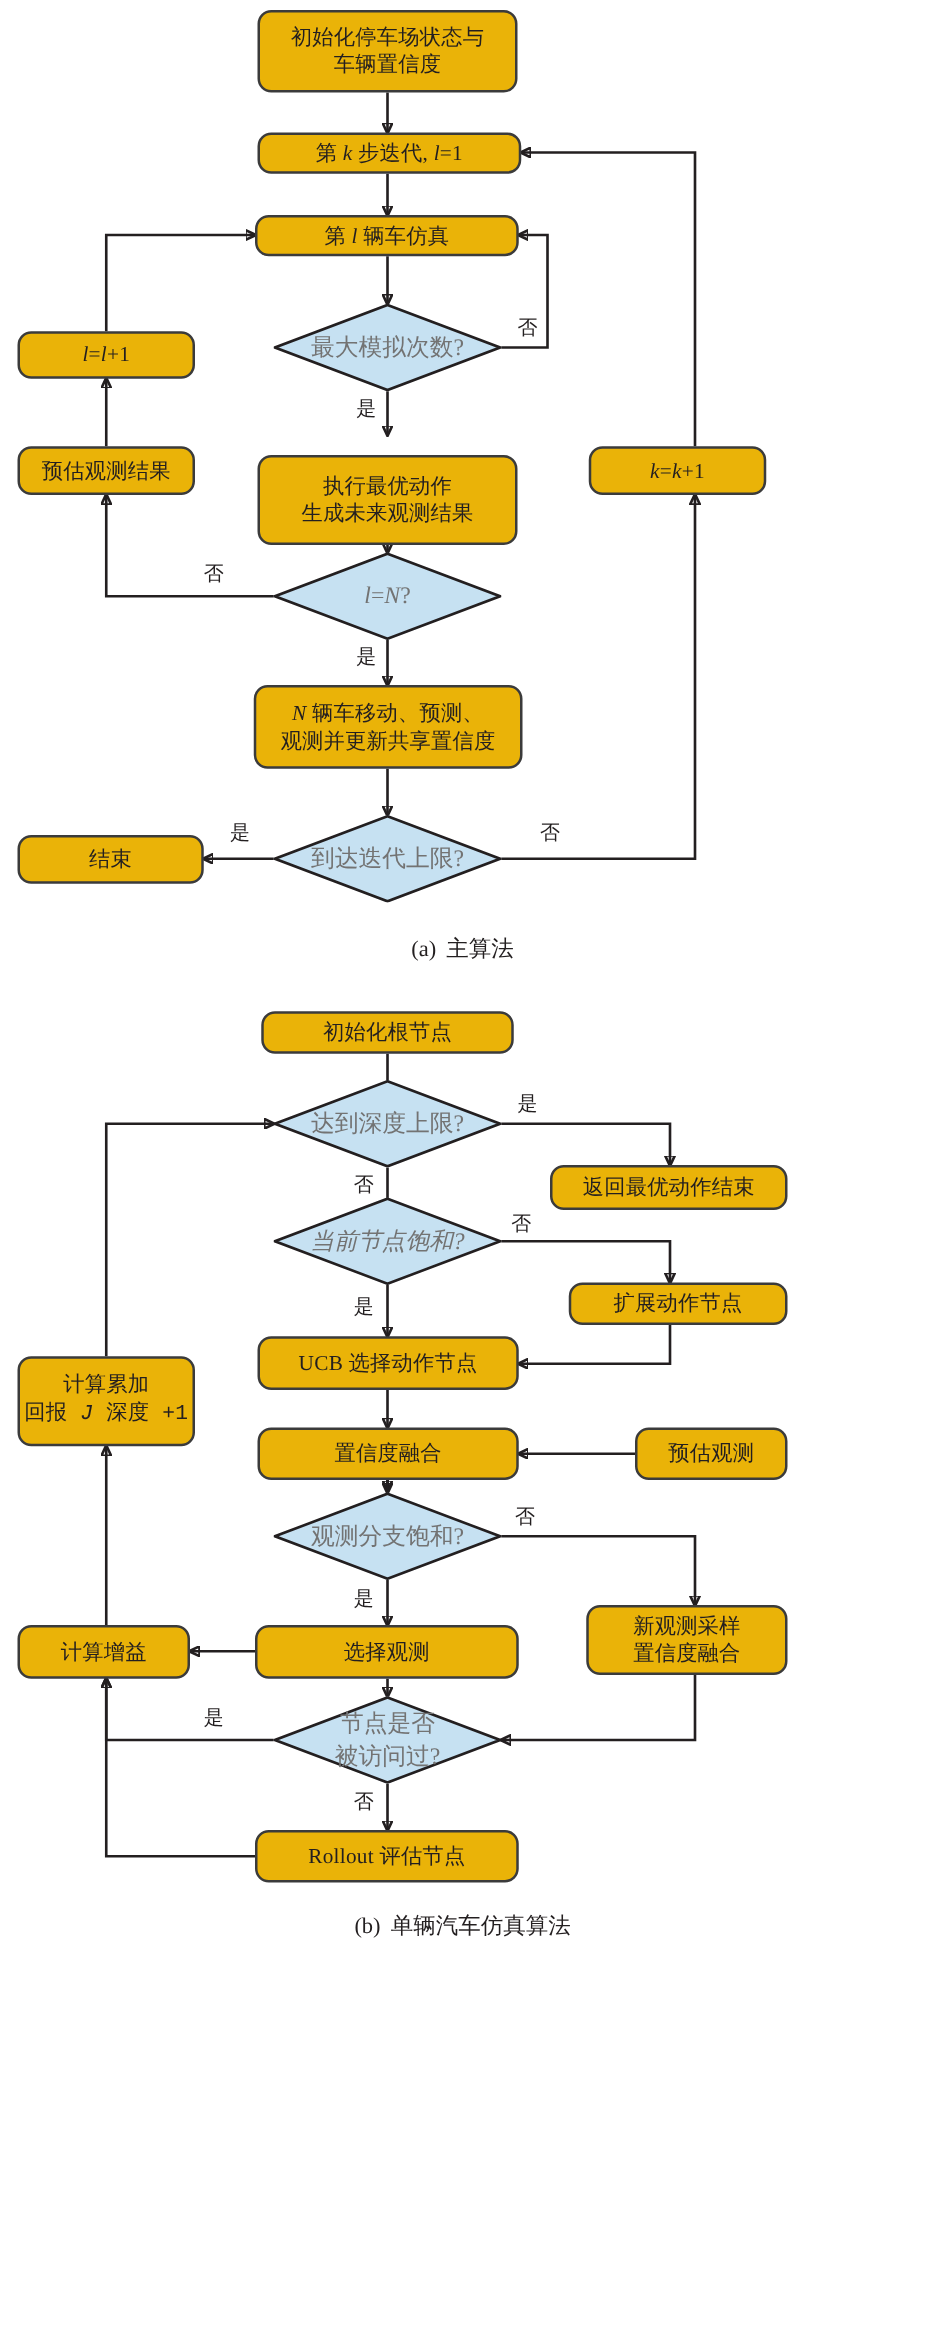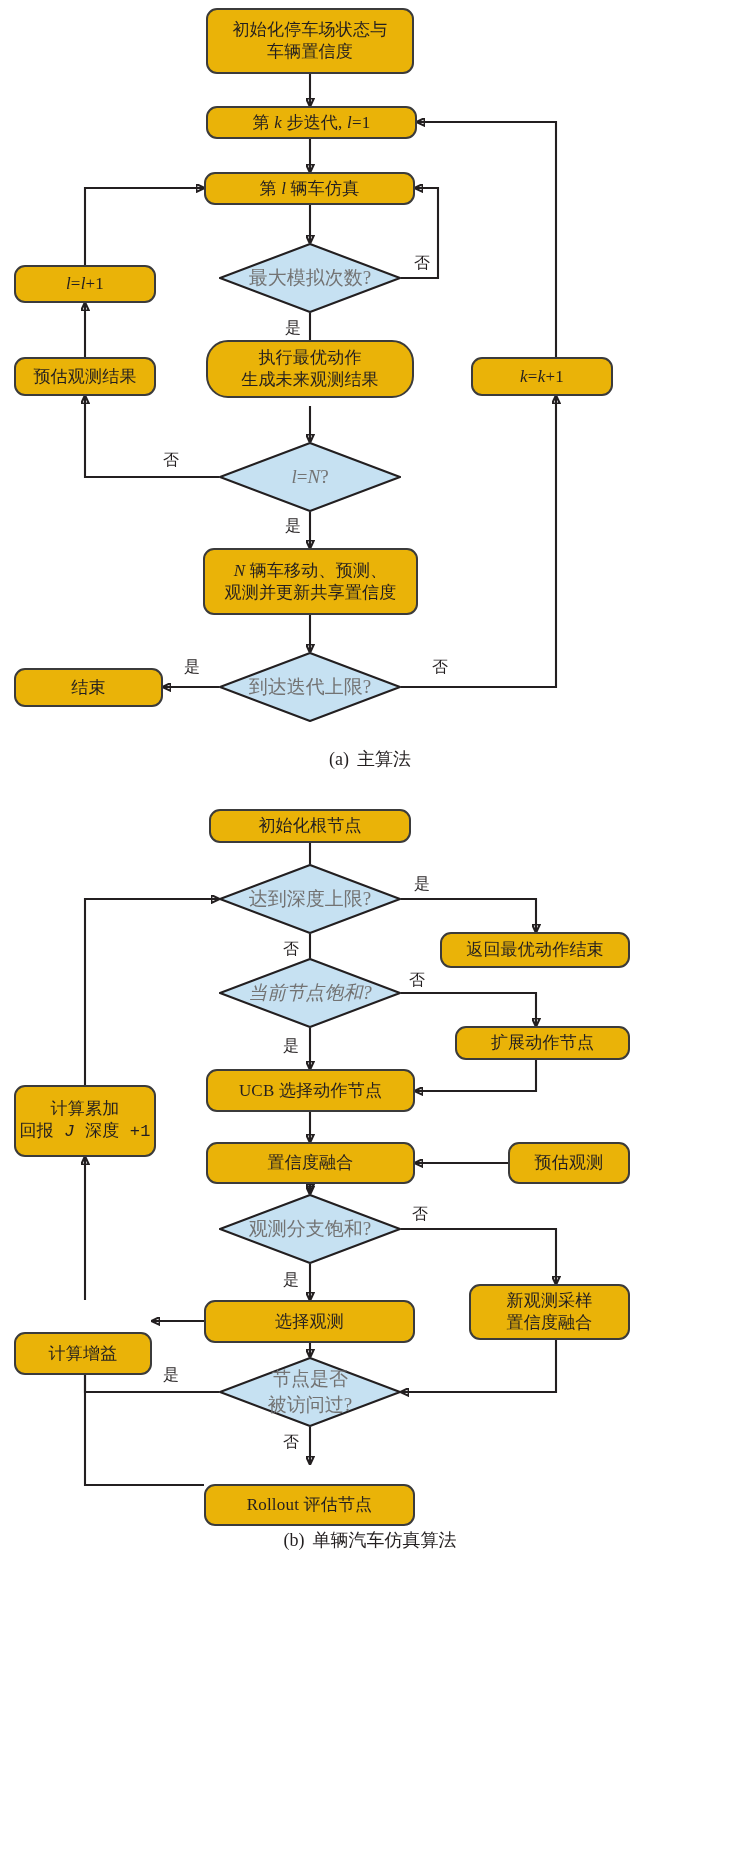--- a/index.html
+++ b/index.html
@@ -168,21 +168,21 @@
   </div>
 
   <div class="node proc" style="left:14px;top:265px;width:142px;height:38px;">
     <span><i class="m">l</i>=<i class="m">l</i>+1</span>
   </div>
 
   <div class="node proc" style="left:14px;top:357px;width:142px;height:39px;">
     <span>预估观测结果</span>
   </div>
 
-  <div class="node proc" style="left:206px;top:340px;width:208px;height:58px;border-radius:22px;">
+  <div class="node proc" style="left:206px;top:364px;width:208px;height:72px;">
     <span>执行最优动作
 生成未来观测结果</span>
   </div>
 
   <div class="dec-wrap" style="left:219px;top:442px;width:182px;height:70px;">
     <div class="dec"></div>
     <svg class="outline" viewBox="0 0 182 70" preserveAspectRatio="none">
       <polygon points="91,1 181,35 91,69 1,35" vector-effect="non-scaling-stroke"></polygon>
     </svg>
     <div class="dec-txt"><i class="m">l</i>=<i class="m">N</i> ?</div>
@@ -268,39 +268,39 @@
     <svg class="outline" viewBox="0 0 182 70" preserveAspectRatio="none">
       <polygon points="91,1 181,35 91,69 1,35" vector-effect="non-scaling-stroke"></polygon>
     </svg>
     <div class="dec-txt">观测分支饱和?</div>
   </div>
 
   <div class="node proc" style="left:204px;top:1300px;width:211px;height:43px;">
     <span>选择观测</span>
   </div>
 
-  <div class="node proc" style="left:14px;top:1300px;width:138px;height:43px;margin-top:32px;">
+  <div class="node proc" style="left:14px;top:1300px;width:138px;height:43px;">
     <span>计算增益</span>
   </div>
 
   <div class="node proc" style="left:469px;top:1284px;width:161px;height:56px;">
     <span>新观测采样
 置信度融合</span>
   </div>
 
   <div class="dec-wrap" style="left:219px;top:1357px;width:182px;height:70px;">
     <div class="dec"></div>
     <svg class="outline" viewBox="0 0 182 70" preserveAspectRatio="none">
       <polygon points="91,1 181,35 91,69 1,35" vector-effect="non-scaling-stroke"></polygon>
     </svg>
     <div class="dec-txt">节点是否
 被访问过?</div>
   </div>
 
-  <div class="node proc" style="left:204px;top:1464px;width:211px;height:42px;margin-top:20px;">
+  <div class="node proc" style="left:204px;top:1464px;width:211px;height:42px;">
     <span>Rollout 评估节点</span>
   </div>
 
   <div class="elabel" style="left:414px;top:876px;">是</div>
   <div class="elabel" style="left:283px;top:941px;">否</div>
   <div class="elabel" style="left:409px;top:972px;">否</div>
   <div class="elabel" style="left:283px;top:1038px;">是</div>
   <div class="elabel" style="left:412px;top:1206px;">否</div>
   <div class="elabel" style="left:283px;top:1272px;">是</div>
   <div class="elabel" style="left:163px;top:1367px;">是</div>

